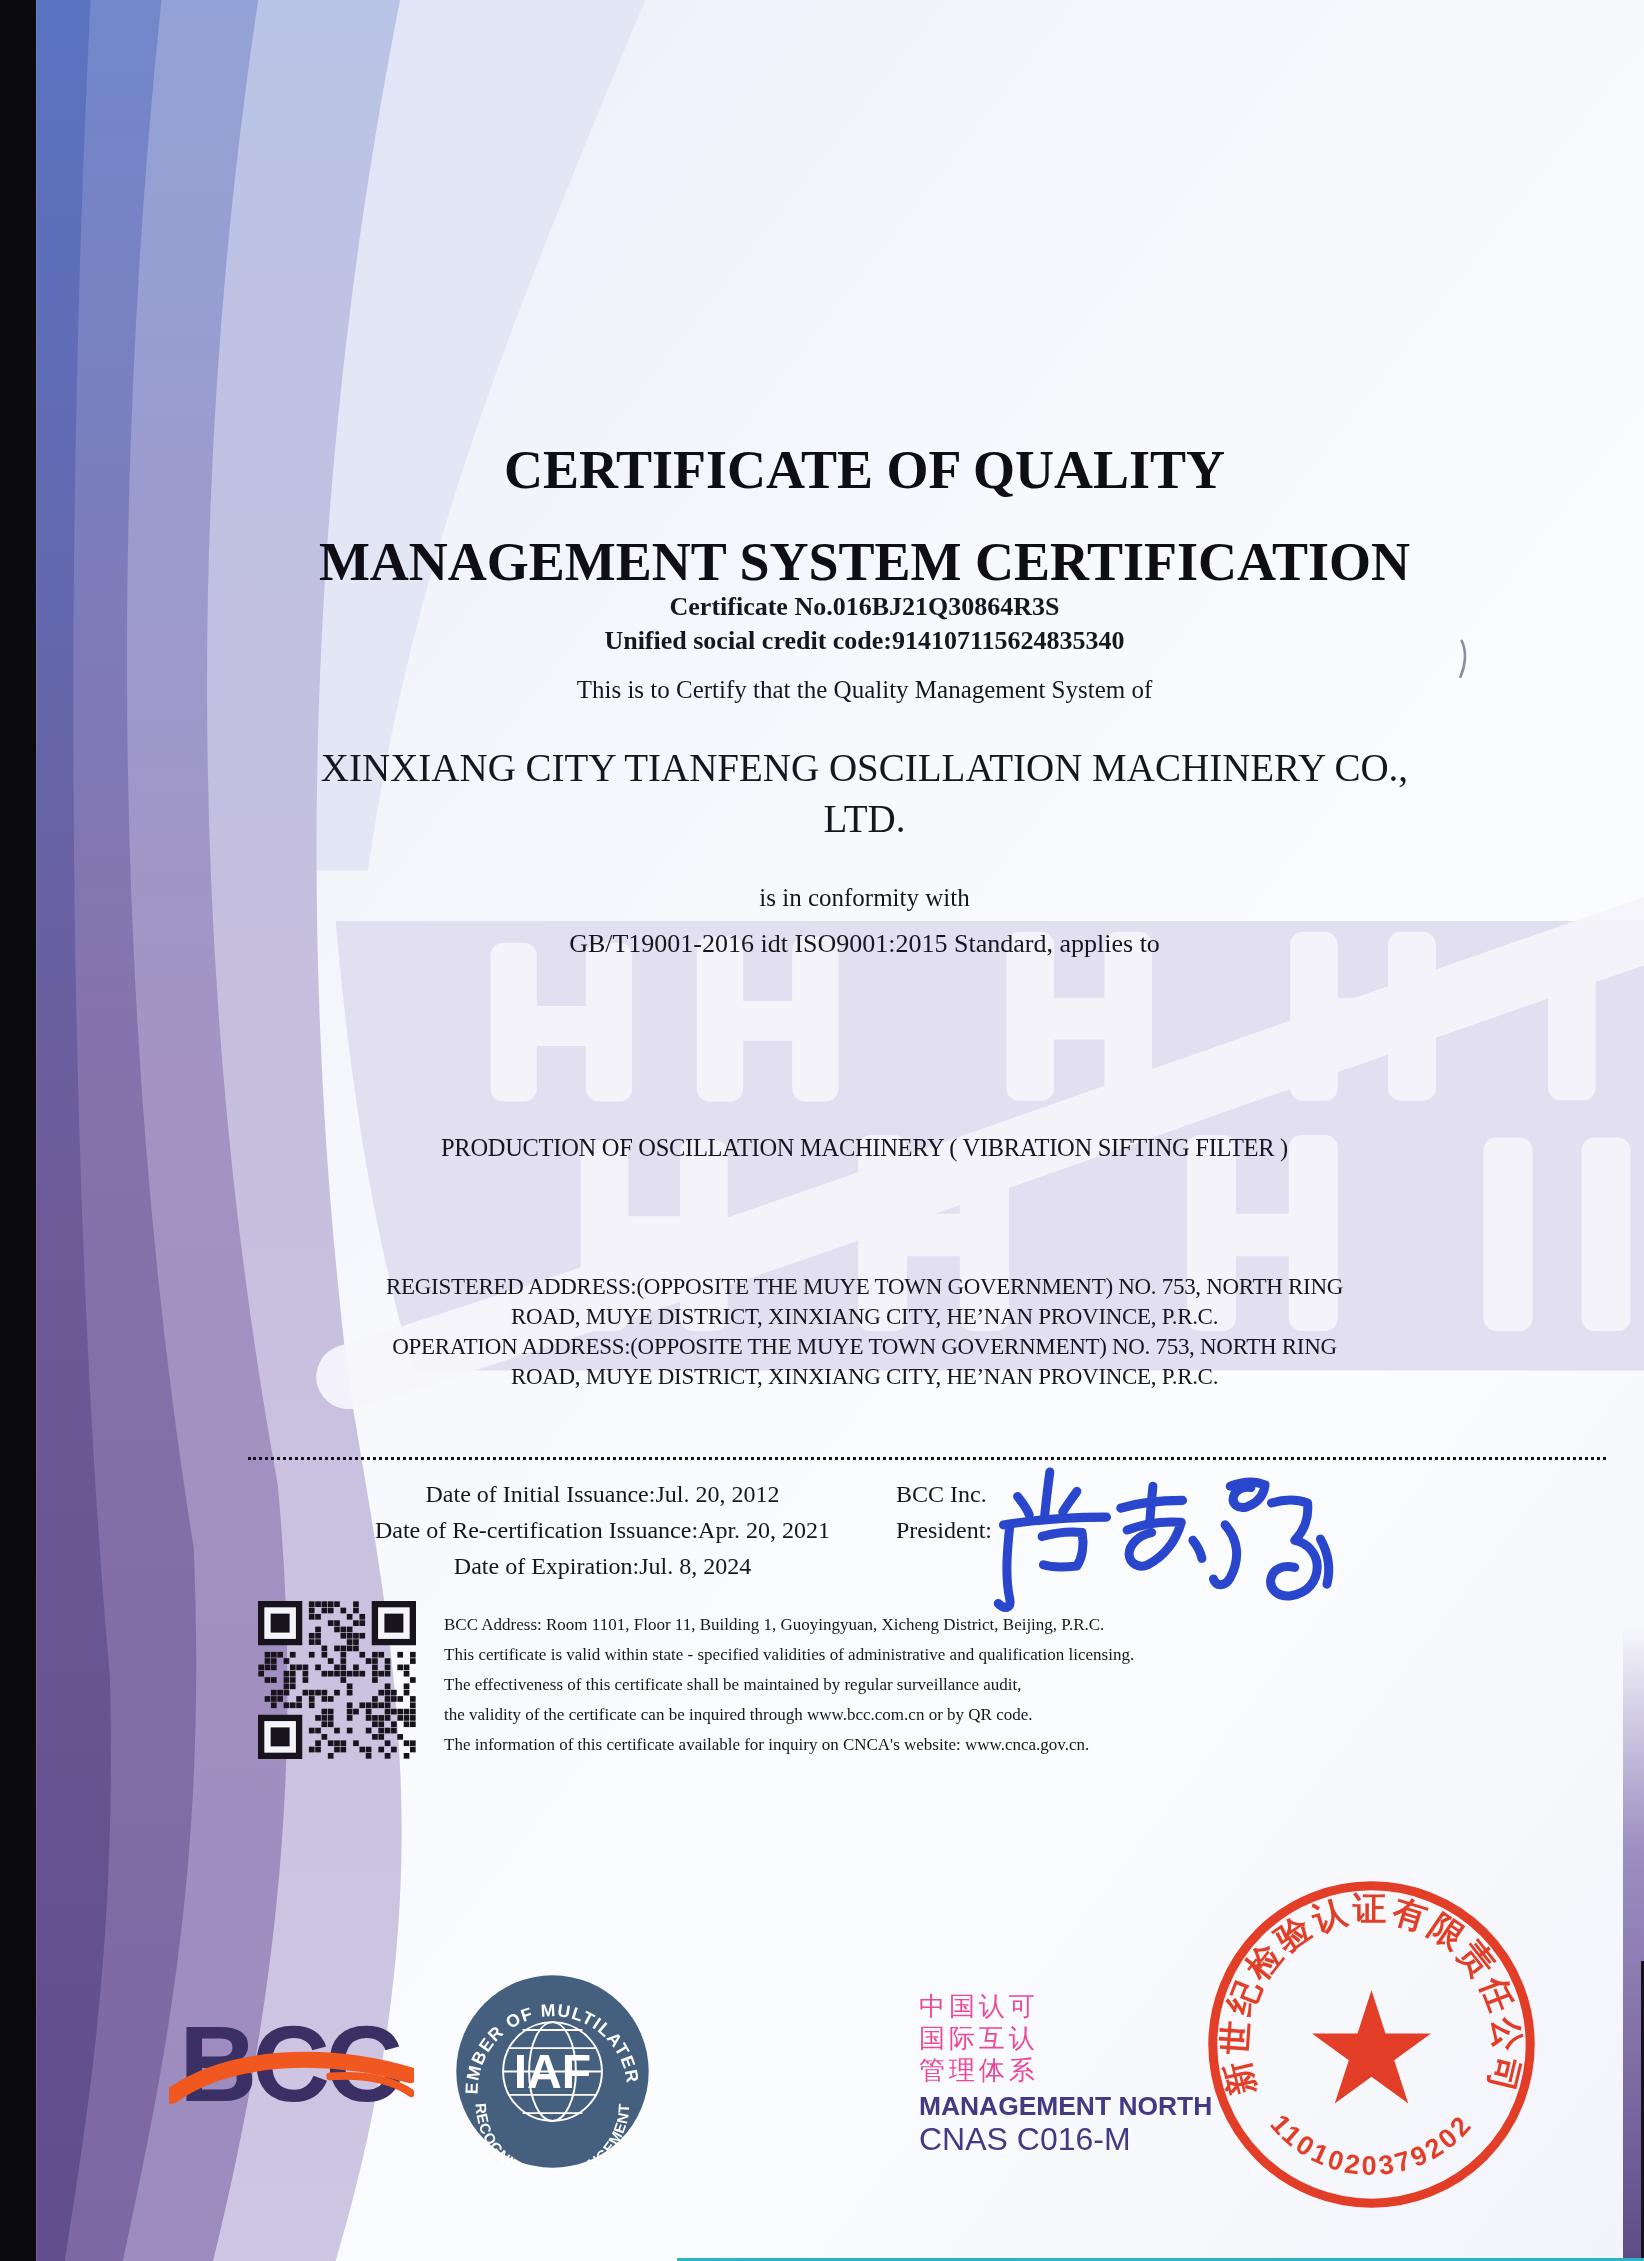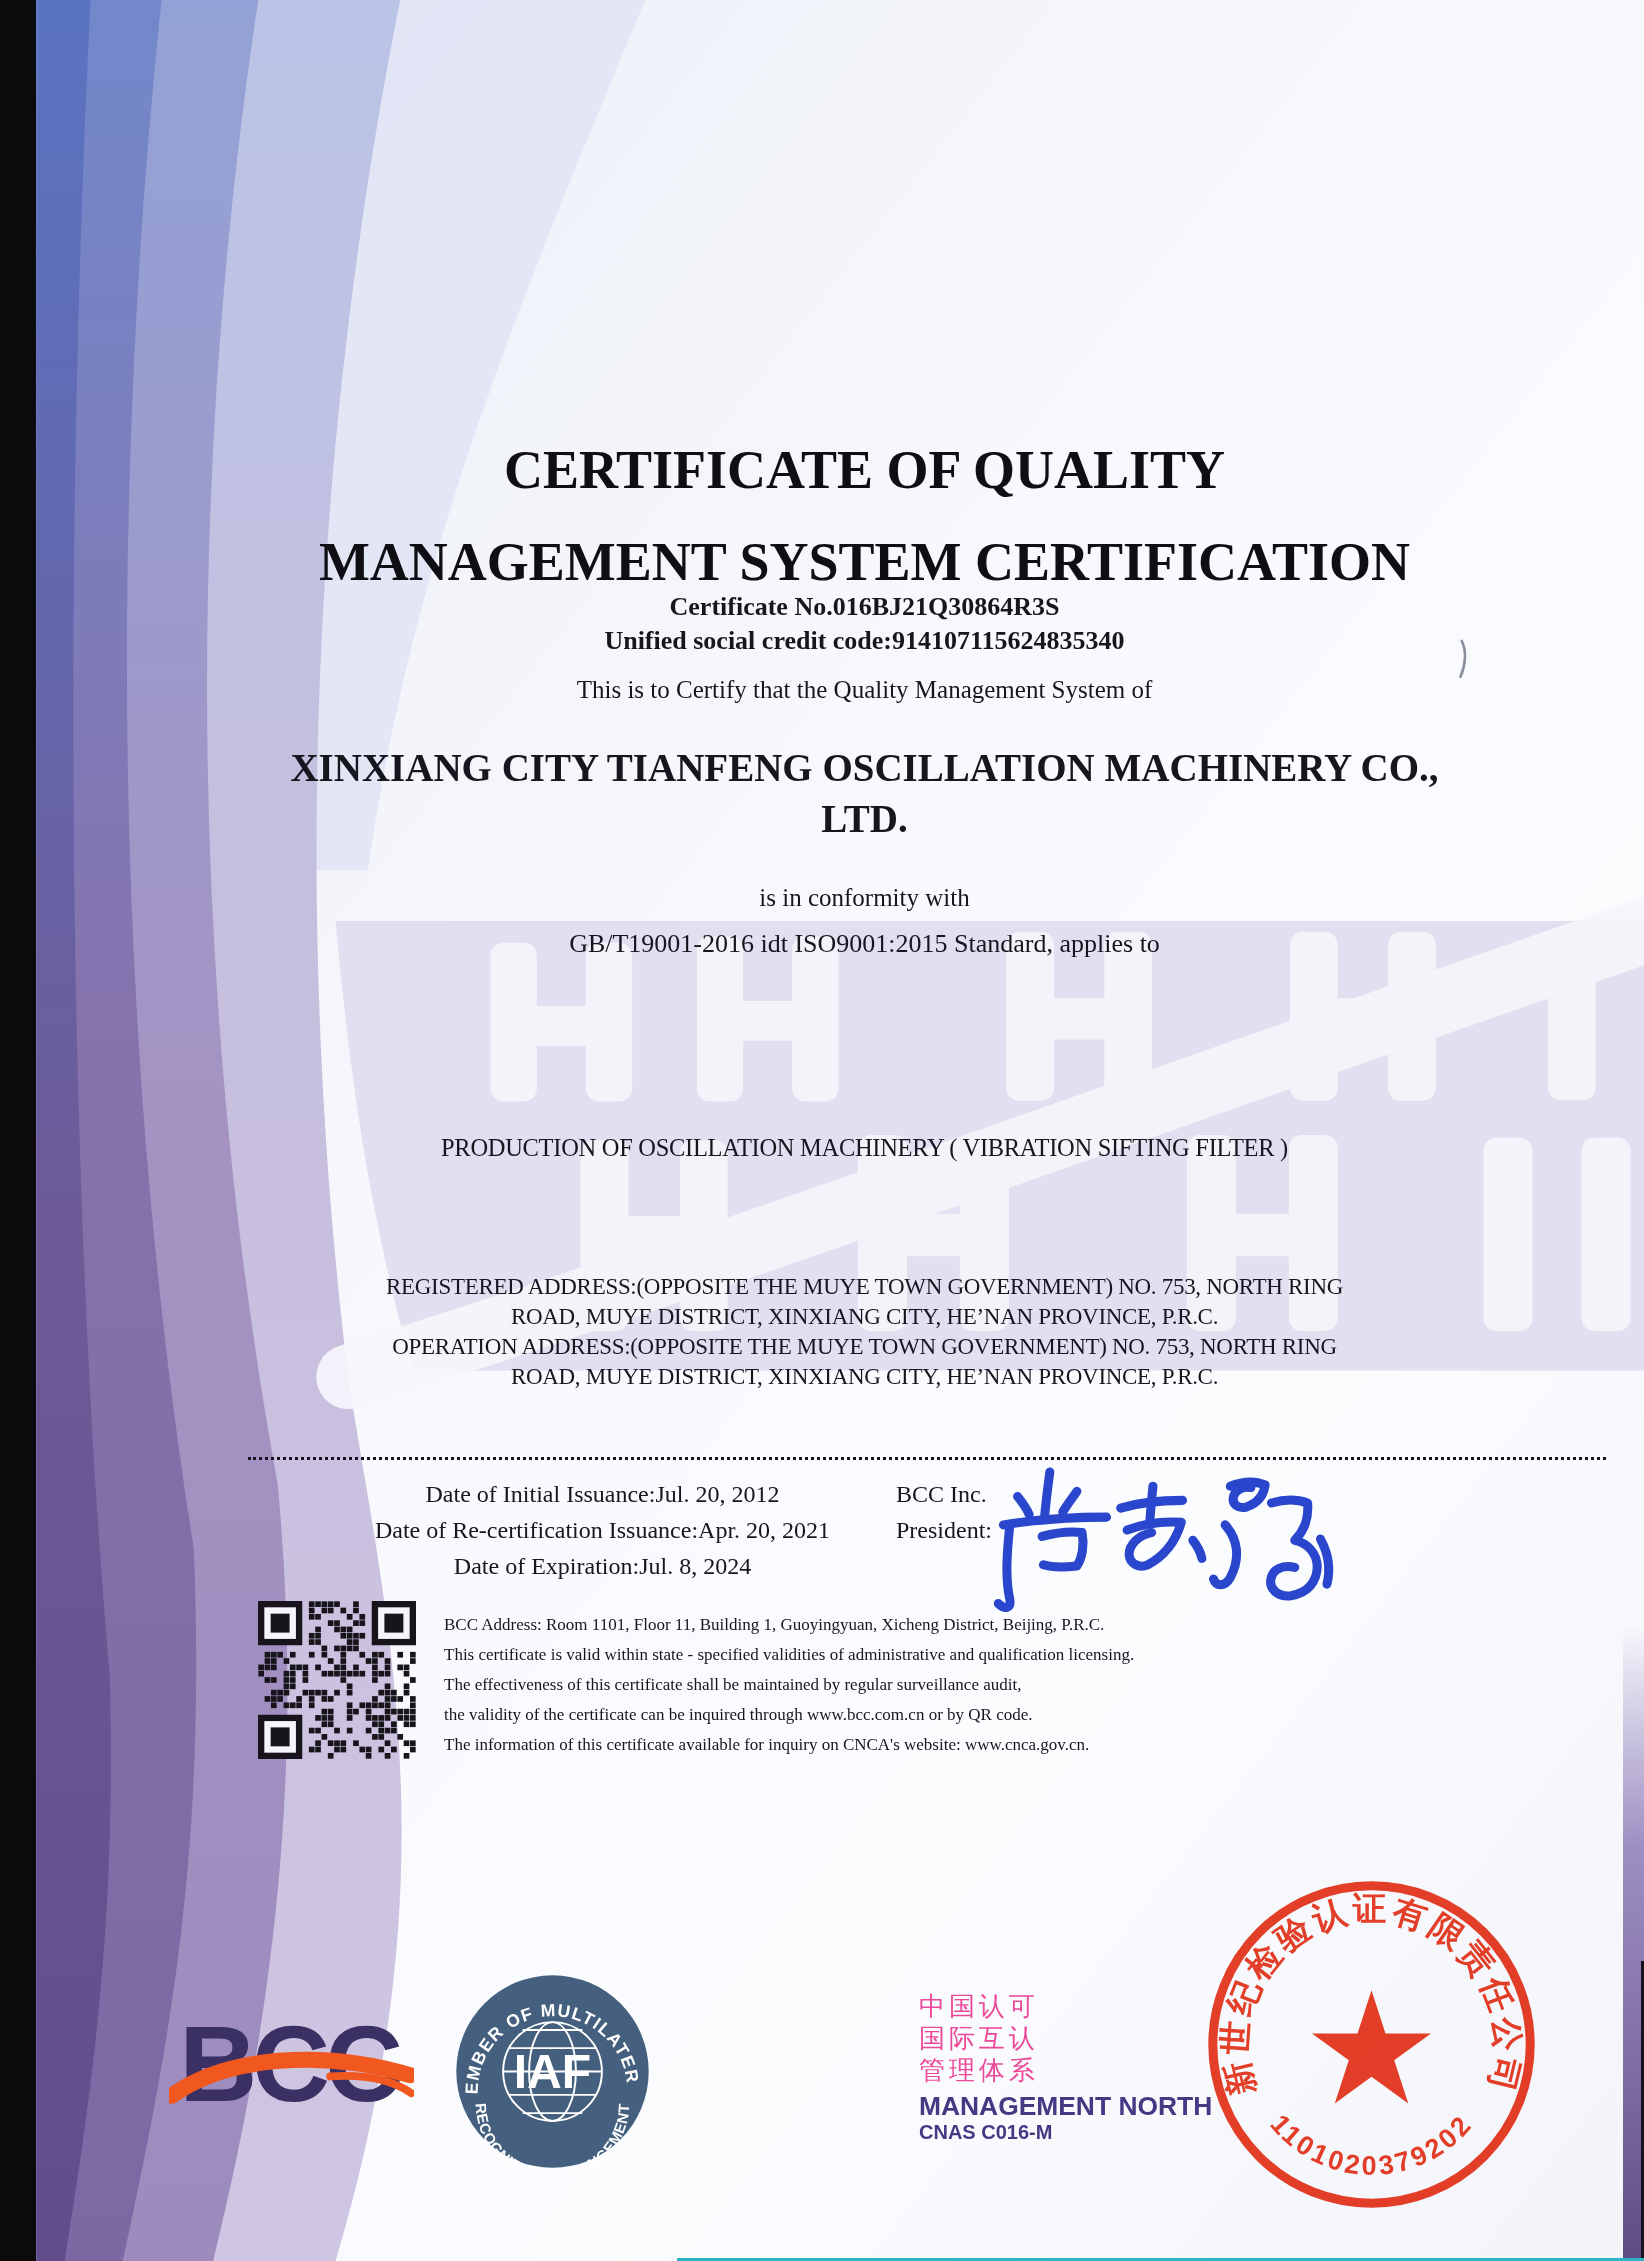--- a/index.html
+++ b/index.html
@@ -16,21 +16,21 @@
   .edge-left{left:0;top:0;width:36px;height:2261px;background:#0b0b0d;}
   .edge-right-grad{right:0;top:1625px;width:22px;height:636px;
     background:linear-gradient(180deg,rgba(150,140,190,0) 0%,#9d8fc2 35%,#7a679f 75%,#5c4b85 100%);}
   .edge-right-black{right:0;top:1961px;width:3.9px;height:301px;background:#15121a;}
   .edge-bottom-teal{left:677px;bottom:0;width:967px;height:3.2px;background:var(--teal-edge,#2cb4c6);}
 
   
   .title{top:377px;font-weight:bold;font-size:54px;line-height:92px;color:#0e0e14;letter-spacing:0;}
   .certno{top:543px;font-weight:bold;font-size:26px;line-height:34px;}
   .intro{top:629px;font-size:25px;}
-  .company{top:695px;font-weight:bold;font-size:39px;line-height:51px;}
+  .company{top:695px;font-weight:normal;font-size:39px;line-height:51px;}
   .conformity{top:837px;font-size:25px;}
   .standard{top:882px;font-size:26px;}
   .scope{top:1087px;font-size:24.5px;letter-spacing:-0.3px;}
   .addresses{top:1225px;font-size:23px;line-height:30px;letter-spacing:-0.3px;}
   .dotted-rule{top:1410px;left:248px;width:1358px;height:0;border-top:3.2px dotted #15151f;}
   .dates{left:206px;top:1429px;width:793px;text-align:center;font-size:24px;line-height:36px;}
   .issuer{left:896px;top:1429px;font-size:24px;line-height:36px;}
   .sig-box{left:980px;top:1416px;width:400px;height:174px;}
   .qr-box{left:258px;top:1554px;width:158px;height:158px;}
   .fineprint{left:444px;top:1563px;width:1006px;font-size:17px;line-height:30px;text-align:left;}
@@ -42,21 +42,21 @@
     font-family:"Liberation Sans",sans-serif;font-weight:bold;font-size:108px;line-height:103px;
     letter-spacing:-5.2px;color:var(--bcc-navy,#3a3063);}
   .bcc-swoosh{position:absolute;left:-6.4px;top:0;}
   .iaf-box{left:455px;top:1927px;width:195px;height:195px;}
   .cnas-box{left:718px;top:1937px;width:165px;height:165px;}
   .cnas-textcol{left:919px;top:1943px;width:451px;text-align:left;}
   .cnas-cn{font-family:"Liberation Sans",sans-serif;font-size:26px;line-height:32px;
     color:#ec4899;letter-spacing:3.9px;}
   .cnas-en1{margin-top:5.2px;font-family:"Liberation Sans",sans-serif;font-weight:bold;
     font-size:26.4px;line-height:30px;color:var(--cnas-purple,#443a84);}
-  .cnas-en2{font-family:"Liberation Sans",sans-serif;font-weight:bold;font-size:20px;
+  .cnas-en2{font-family:"Liberation Sans",sans-serif;font-weight:normal;font-size:32px;
     color:var(--cnas-purple,#443a84);}
   .stamp-box{left:1207px;top:1833px;width:329px;height:329px;opacity:0.93;}
 
   svg text{font-family:"Liberation Serif",serif;}
   .sans{font-family:"Liberation Sans",sans-serif !important;}
 </style>
 </head>
 <body>
 
 <svg class="abs" style="left:0;top:0;z-index:0;" width="1645" height="2261" viewBox="0 0 2550 3506">

